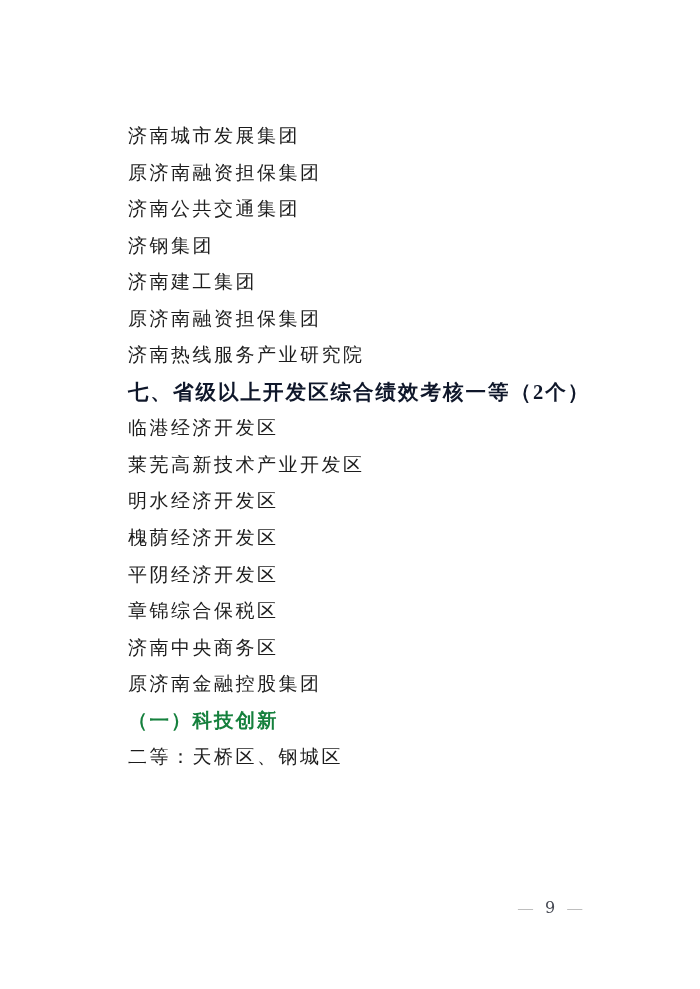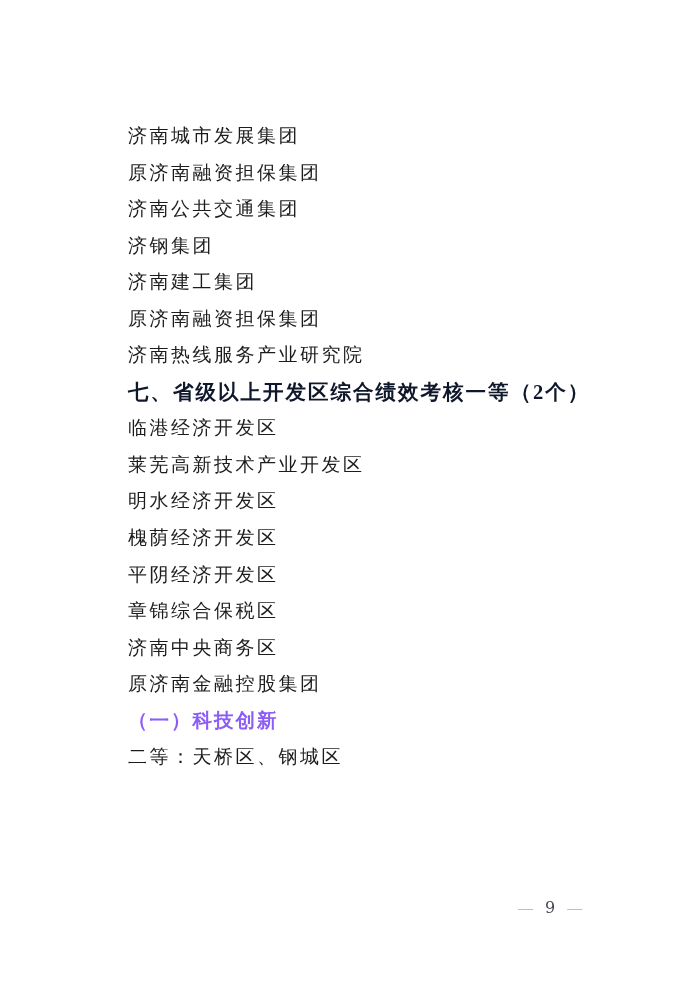--- a/index.html
+++ b/index.html
@@ -38,21 +38,21 @@
   .line.heading {
     font-weight: 700;
     font-size: 20.5px;
     letter-spacing: 2px;
     color: #0f172a;
   }
   .line.subheading {
     font-weight: 700;
     font-size: 19.5px;
     letter-spacing: 2px;
-    color: #8b5cf6;
+    color: #15803d;
   }
   .footer {
     position: absolute;
     top: 898px;
     left: 518px;
     width: 80px;
     display: flex;
     align-items: center;
     justify-content: flex-start;
     line-height: 20px;

